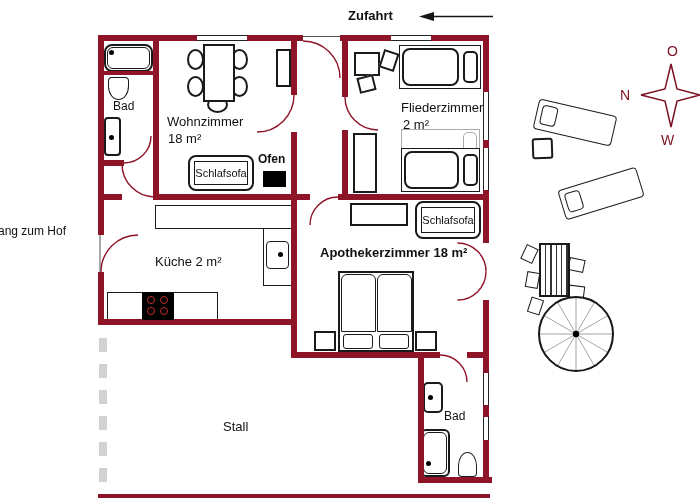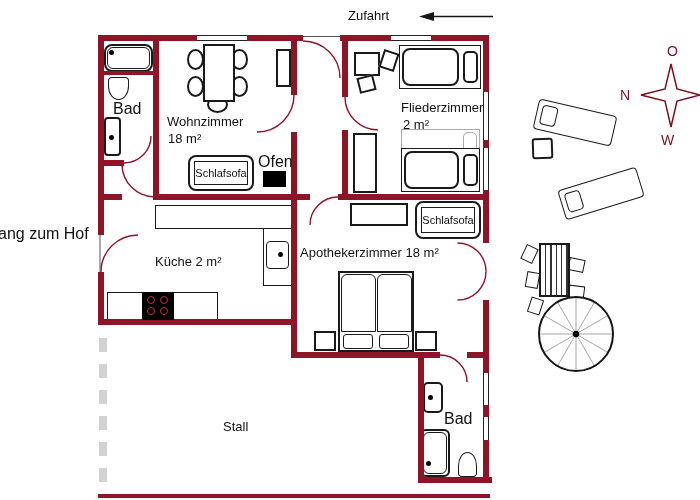--- a/index.html
+++ b/index.html
@@ -12,21 +12,21 @@
         font-family:"Liberation Sans",sans-serif;color:#111;}
   .wall{position:absolute;background:var(--color-wall,#8e1428);z-index:3;}
   .win-h{position:absolute;background:#fff;border-top:1.3px solid #222;border-bottom:1.3px solid #222;box-sizing:border-box;z-index:3;}
   .win-v{position:absolute;background:#fff;border-left:1.3px solid #222;border-right:1.3px solid #222;box-sizing:border-box;z-index:3;}
   .furn{position:absolute;border:2px solid var(--color-outline,#1a1a1a);background:#fff;box-sizing:border-box;z-index:2;}
   .thin{border-width:1.5px;}
   .hair{border-width:1px;}
   .ghost{border-color:var(--color-ghost,#ababab);z-index:1;}
   .dot{position:absolute;width:5px;height:5px;border-radius:50%;background:#000;border:none;z-index:4;}
   .lbl{position:absolute;font-size:13px;line-height:1.25;white-space:nowrap;z-index:5;}
-  .f12{font-size:16px;} .b{font-weight:normal;}
+  .f12{font-size:12px;} .b{font-weight:bold;}
   .compass-letter{position:absolute;font-size:14px;color:var(--color-compass_text,#7a1020);z-index:5;}
   .chair{position:absolute;border:2px solid var(--color-outline,#1a1a1a);border-radius:50%;background:#fff;box-sizing:border-box;z-index:1;}
   .table-top{z-index:2;}
   .sofa-inner{display:flex;align-items:center;justify-content:center;font-size:11px;}
   .stove{position:absolute;background:#000;z-index:3;}
   .burner{position:absolute;width:8px;height:8px;border-radius:50%;border:1.6px solid var(--color-burner,#c03030);box-sizing:border-box;}
   .dash-line{position:absolute;width:8px;z-index:1;
     background:repeating-linear-gradient(to bottom,var(--color-dashed_boundary,#d2d2d2) 0 14px,transparent 14px 26px);}
   .slats{background:repeating-linear-gradient(90deg,#fff 0 4px,#333 4px 5.3px);}
   svg.overlay{position:absolute;left:0;top:0;z-index:4;pointer-events:none;}
@@ -139,21 +139,21 @@
   <div class="stove" style="left:142px;top:292px;width:32px;height:28px;">
     <div class="burner" style="left:5px;top:4px;"></div>
     <div class="burner" style="left:18px;top:4px;"></div>
     <div class="burner" style="left:5px;top:15px;"></div>
     <div class="burner" style="left:18px;top:15px;"></div>
   </div>
 
   <div class="furn" style="left:350px;top:203px;width:58px;height:23px;"></div>
   <div class="furn" style="left:415px;top:201px;width:66px;height:38px;border-radius:8px;"></div>
   <div class="furn thin sofa-inner" style="left:421px;top:207px;width:54px;height:26px;">Schlafsofa</div>
-  <div class="lbl b" style="left:300px;top:245px;">Apothekerzimmer 18 m²</div>
+  <div class="lbl b" style="left:320px;top:245px;">Apothekerzimmer 18 m²</div>
   <div class="furn" style="left:338px;top:271px;width:76px;height:81px;"></div>
   <div class="furn thin" style="left:341px;top:274px;width:35px;height:58px;border-radius:6px 6px 0 0;"></div>
   <div class="furn thin" style="left:377px;top:274px;width:35px;height:58px;border-radius:6px 6px 0 0;"></div>
   <div class="furn thin" style="left:343px;top:334px;width:30px;height:15px;border-radius:3px;"></div>
   <div class="furn thin" style="left:379px;top:334px;width:30px;height:15px;border-radius:3px;"></div>
   <div class="furn" style="left:314px;top:331px;width:22px;height:20px;"></div>
   <div class="furn" style="left:415px;top:331px;width:22px;height:20px;"></div>
 
   <div class="furn" style="left:423px;top:382px;width:20px;height:31px;border-radius:5px;"></div>
   <div class="dot" style="left:428px;top:395px;"></div>

